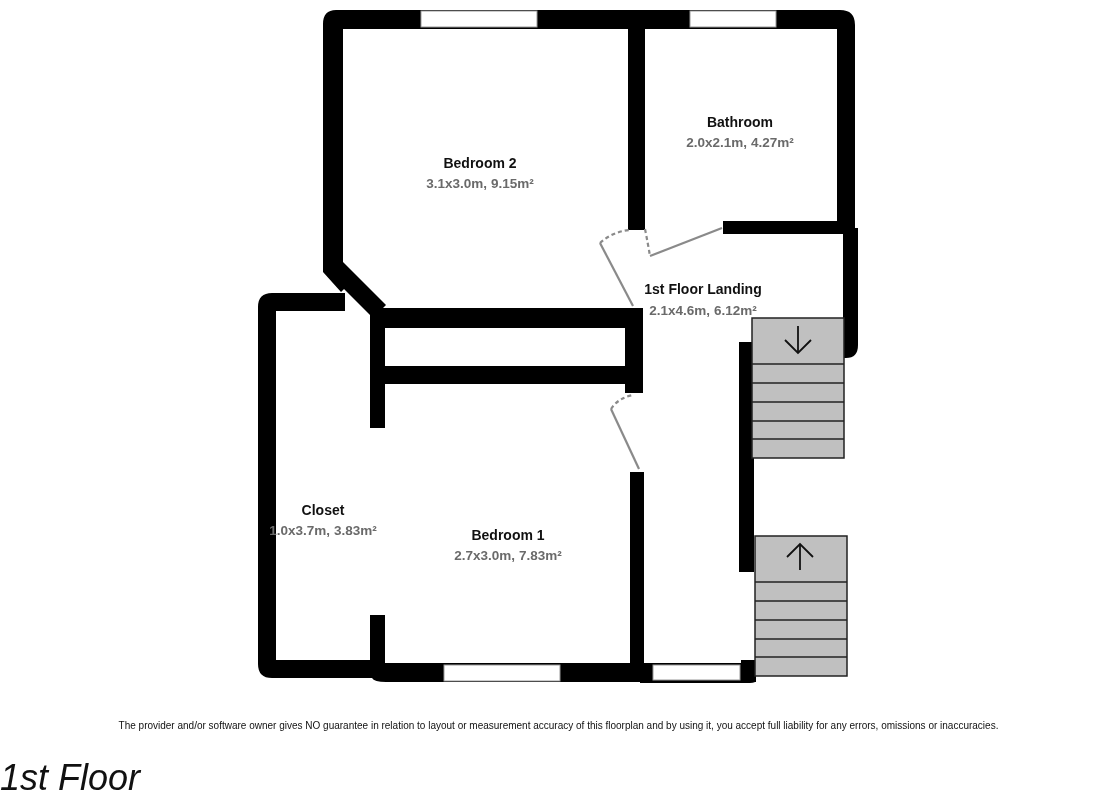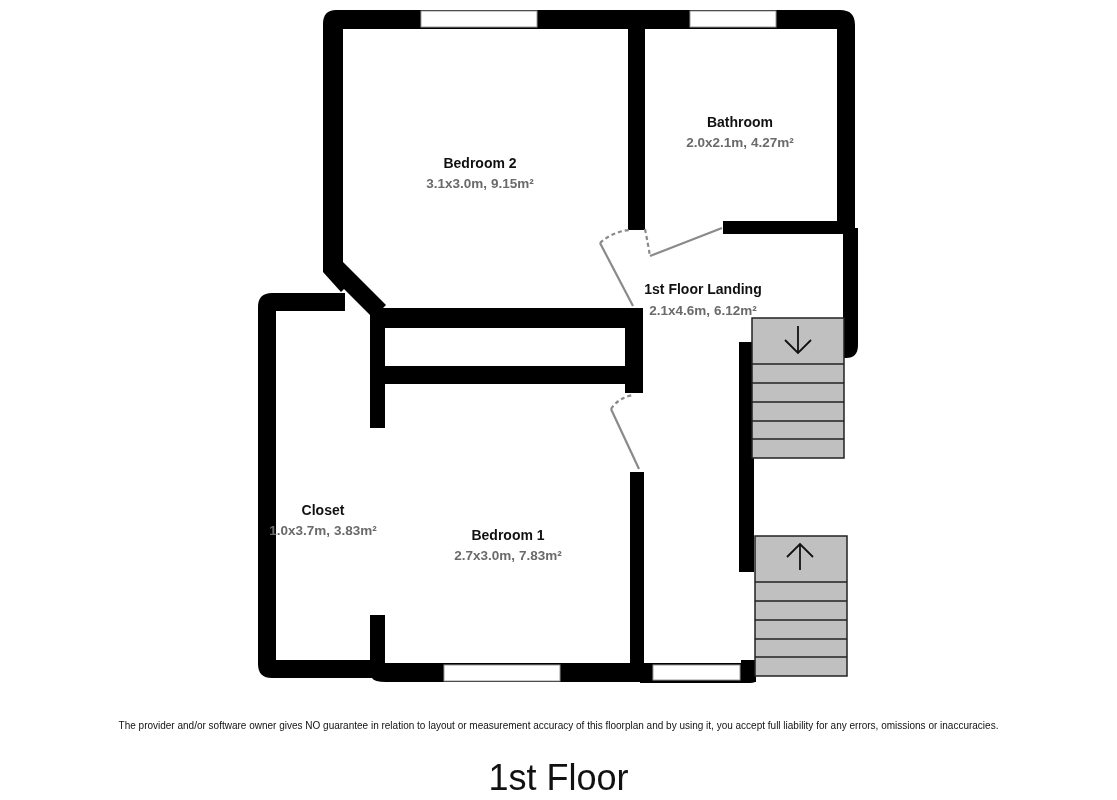--- a/index.html
+++ b/index.html
@@ -1,21 +1,21 @@
 <!DOCTYPE html>
 <html><head>
   <meta charset="utf-8">
   <style>
     html, body { margin: 0; padding: 0; background: #ffffff; }
     body { width: 1117px; height: 800px; position: relative; overflow: hidden; font-family: "Liberation Sans", sans-serif; }
     #plan { position: absolute; left: 0; top: 0; width: 1117px; height: 700px; }
     .room-name { font-family: "Liberation Sans", sans-serif; font-weight: bold; font-size: 14px; fill: #111111; }
     .room-dim { font-family: "Liberation Sans", sans-serif; font-weight: bold; font-size: 13.5px; fill: #6a6a6a; }
     .disclaimer { position: absolute; left: 0; top: 716px; width: 1117px; text-align: center; font-size: 10px; line-height: 19px; color: #111; font-family: "Liberation Sans", sans-serif; }
-    .floor-title { position: absolute; left: 0; top: 757px; width: 1117px; text-align: center; font-size: 36px; line-height: 42px; color: #111; font-family: "Liberation Sans", sans-serif; }
+    .floor-title { position: absolute; left: 0; top: 757px; width: 1117px; text-align: left; font-size: 36px; line-height: 42px; color: #111; font-family: "Liberation Sans", sans-serif; font-style: italic; }
   </style>
 </head>
 <body>
 
 <svg id="plan" viewBox="0 0 1117 700" xmlns="http://www.w3.org/2000/svg">
 
   <g fill="#000">
 
     <path d="M336,10 H640 V29 H336 Z"></path>
     <path d="M336,10 Q323,10 323,24 V272 L341,292 L355,278 L343,265 V29 H336 Z"></path>

